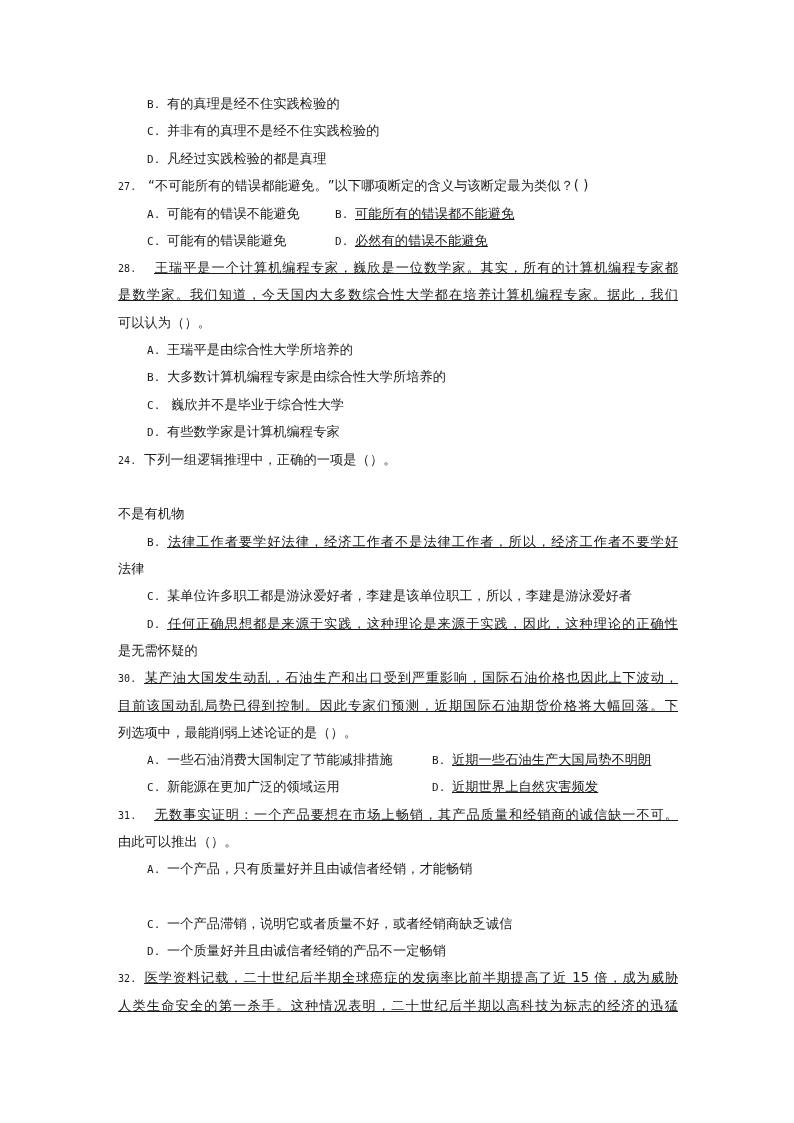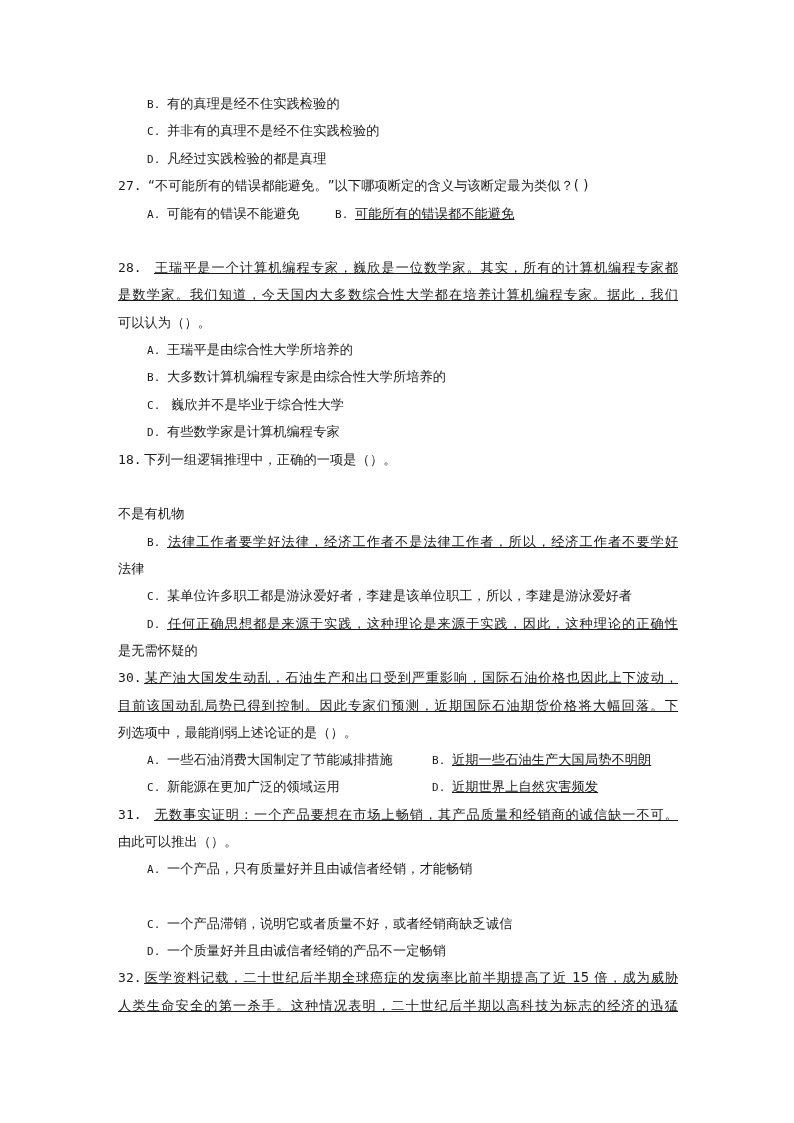--- a/index.html
+++ b/index.html
@@ -5,21 +5,21 @@
   html, body { margin: 0; padding: 0; background: #ffffff; }
   body { width: 794px; height: 1123px; position: relative; overflow: hidden;
          font-family: "DejaVu Sans", "Liberation Sans", sans-serif; color: #1a1a1a; }
   .page { position: absolute; left: 0; top: 0; width: 645px; height: 1123px; }
   .line { position: absolute; left: 118px; width: 560px; font-size: 13.2px; line-height: 18px;
           white-space: nowrap; letter-spacing: 0.1px; }
   .ind { left: 147px; }
   .lbl { display: inline-block; font-family: "DejaVu Sans Mono", "Liberation Mono", monospace;
          font-size: 11px; width: 20px; }
   .num { display: inline-block; font-family: "DejaVu Sans Mono", "Liberation Mono", monospace;
-         font-size: 13px; width: 30px; }
+         font-size: 10px; width: 30px; }
   .num.wide { width: 36px; }
   .c2 { position: absolute; text-decoration: underline; }
   .jus { text-align: justify; text-align-last: justify; text-decoration: underline; }
 </style>
 </head>
 <body>
 
 <div class="page">
 
   <div class="line ind" style="top:95px">
@@ -32,20 +32,24 @@
     <span class="lbl">D.</span><span>凡经过实践检验的都是真理</span>
   </div>
 
   <div class="line" style="top:177px">
     <span class="num">27.</span><span>“不可能所有的错误都能避免。”以下哪项断定的含义与该断定最为类似？( )</span>
   </div>
   <div class="line ind" style="top:205px">
     <span><span class="lbl">A.</span><span>可能有的错误不能避免</span></span>
     <span class="c2" style="left:188px"><span class="lbl">B.</span><span>可能所有的错误都不能避免</span></span>
   </div>
+  <div class="line ind" style="top:232px">
+    <span><span class="lbl">C.</span><span>可能有的错误能避免</span></span>
+    <span class="c2" style="left:188px"><span class="lbl">D.</span><span>必然有的错误不能避免</span></span>
+  </div>
 
   <div class="line jus" style="top:259px">
     <span class="num wide">28.</span><span>王瑞平是一个计算机编程专家，巍欣是一位数学家。其实，所有的计算机编程专家都</span>
   </div>
   <div class="line jus" style="top:286px">
     <span>是数学家。我们知道，今天国内大多数综合性大学都在培养计算机编程专家。据此，我们</span>
   </div>
   <div class="line" style="top:314px">
     <span>可以认为（）。</span>
   </div>
@@ -56,21 +60,21 @@
     <span class="lbl">B.</span><span>大多数计算机编程专家是由综合性大学所培养的</span>
   </div>
   <div class="line ind" style="top:396px">
     <span class="lbl">C.</span><span style="white-space:pre"> 巍欣并不是毕业于综合性大学</span>
   </div>
   <div class="line ind" style="top:423px">
     <span class="lbl">D.</span><span>有些数学家是计算机编程专家</span>
   </div>
 
   <div class="line" style="top:451px">
-    <span class="num" style="width:26px">18.</span><span>下列一组逻辑推理中，正确的一项是（）。</span>
+    <span class="num" style="width:26px">24.</span><span>下列一组逻辑推理中，正确的一项是（）。</span>
   </div>
   <div class="line" style="top:505px">
     <span>不是有机物</span>
   </div>
   <div class="line ind jus" style="top:533px; width:531px">
     <span class="lbl">B.</span><span>法律工作者要学好法律，经济工作者不是法律工作者，所以，经济工作者不要学好</span>
   </div>
   <div class="line" style="top:560px">
     <span>法律</span>
   </div>

